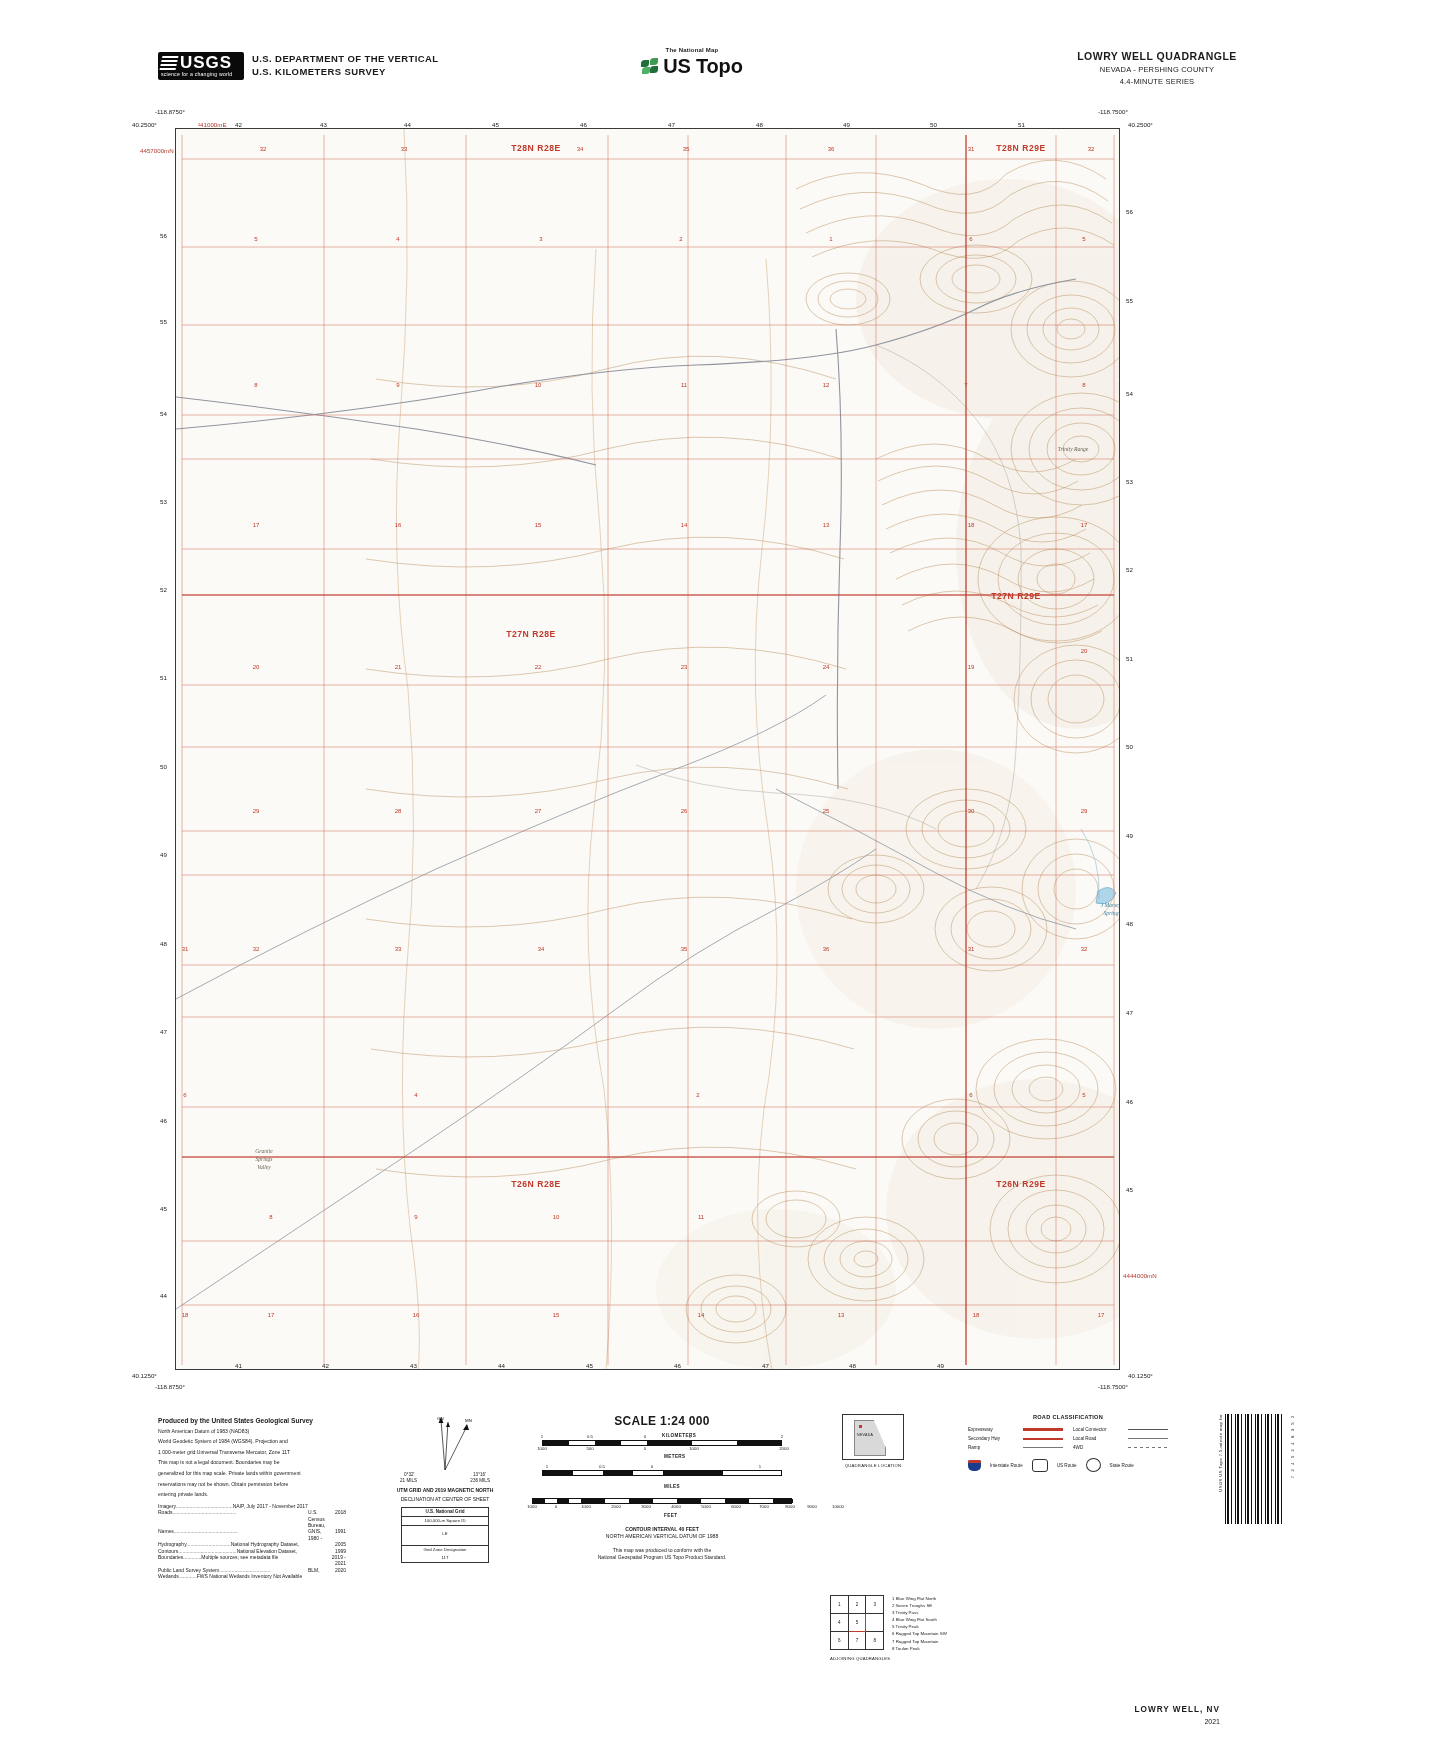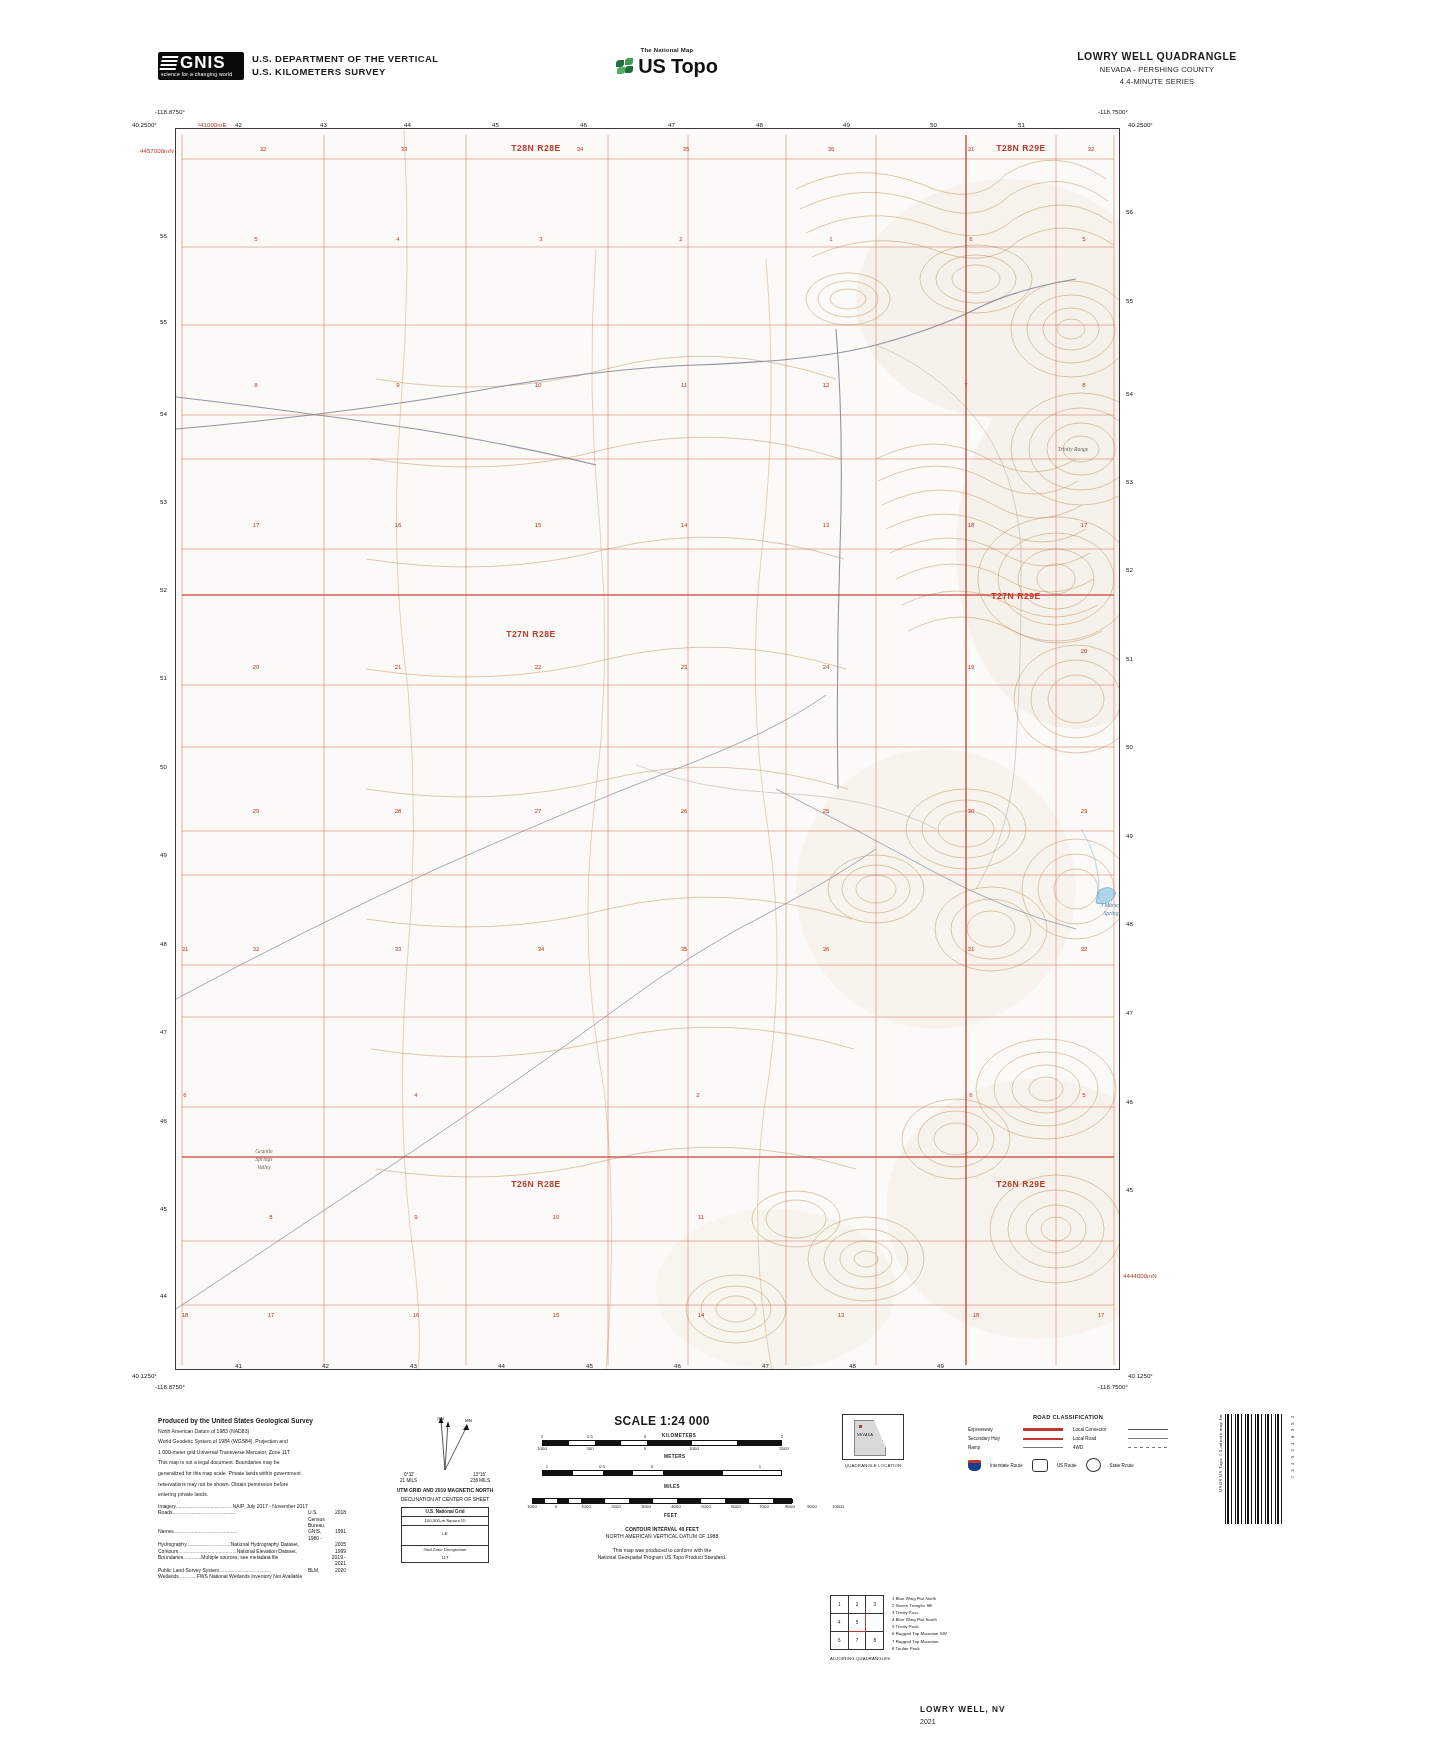--- a/index.html
+++ b/index.html
@@ -8,21 +8,21 @@
 
   
   .header{position:absolute;left:0;top:40px;width:1445px;height:50px;}
   .usgs-logo{position:absolute;left:158px;top:12px;width:86px;height:28px;background:#0a0a0a;color:#fff;
              border-radius:2px;}
   .usgs-logo .usgs-text{position:absolute;left:22px;top:1px;font-size:17px;font-weight:bold;letter-spacing:1px;color:#fff;}
   .usgs-logo .usgs-wave{position:absolute;left:3px;top:4px;width:16px;height:14px;
       background:repeating-linear-gradient(180deg,#fff 0 2px,#0a0a0a 2px 4px);transform:skewX(-12deg);}
   .usgs-logo .usgs-tag{position:absolute;left:3px;top:19px;font-size:5.2px;color:#fff;letter-spacing:.2px;}
   .dept{position:absolute;left:252px;top:12px;font-size:9.5px;font-weight:bold;letter-spacing:.4px;line-height:13px;}
-  .natmap{position:absolute;left:587px;top:7px;text-align:center;width:160px;}
+  .natmap{position:absolute;left:612px;top:7px;text-align:center;width:160px;}
   .natmap .nm-top{font-size:6px;font-weight:bold;letter-spacing:.2px;color:#222;}
   .ustopo{display:flex;align-items:center;justify-content:center;gap:5px;margin-top:2px;}
   .ustopo .leaf{width:17px;height:17px;position:relative;}
   .ustopo .leaf i{position:absolute;display:block;background:#1f6f3a;border-radius:50% 0 50% 0;}
   .ustopo .leaf i:nth-child(1){left:0;top:2px;width:8px;height:7px;}
   .ustopo .leaf i:nth-child(2){left:9px;top:0;width:8px;height:7px;background:#3f9b52;}
   .ustopo .leaf i:nth-child(3){left:1px;top:9px;width:8px;height:7px;background:#4fae60;}
   .ustopo .leaf i:nth-child(4){left:9px;top:8px;width:8px;height:7px;background:#1f6f3a;}
   .ustopo .ut-text{font-size:20px;font-weight:bold;color:#111;letter-spacing:-.2px;}
   .quad-title{position:absolute;right:148px;top:10px;text-align:center;width:280px;}
@@ -108,33 +108,33 @@
   .adjlist{float:left;margin-left:8px;font-size:4.4px;line-height:7.1px;}
   .adjcap{clear:both;padding-top:4px;font-size:4.2px;letter-spacing:.2px;}
 
   
   .barcode{position:absolute;left:1225px;top:14px;width:60px;height:110px;
      background:repeating-linear-gradient(90deg,#111 0 1px,#fff 1px 2px,#111 2px 4px,#fff 4px 6px,#111 6px 7px,#fff 7px 10px);}
   .bc-text{position:absolute;left:1218px;top:14px;font-size:4.2px;writing-mode:vertical-rl;transform:rotate(180deg);letter-spacing:.4px;}
   .bc-num{position:absolute;left:1290px;top:14px;font-size:4.2px;writing-mode:vertical-rl;transform:rotate(180deg);letter-spacing:1.6px;}
 
   
-  .bottomtitle{position:absolute;left:920px;top:305px;width:300px;text-align:left;}
+  .bottomtitle{position:absolute;left:920px;top:305px;width:300px;text-align:right;}
   .bottomtitle .b1{font-size:8.2px;font-weight:bold;letter-spacing:1px;}
   .bottomtitle .b2{font-size:7px;margin-top:4px;}
 </style>
 </head>
 <body>
 
 <div class="page">
 
   <div class="header">
     <div class="usgs-logo">
       <span class="usgs-wave"></span>
-      <span class="usgs-text">GNIS</span>
+      <span class="usgs-text">USGS</span>
       <span class="usgs-tag">science for a changing world</span>
     </div>
     <div class="dept">
       <div>U.S. DEPARTMENT OF THE VERTICAL</div>
       <div>U.S. KILOMETERS SURVEY</div>
     </div>
     <div class="natmap">
       <div class="nm-top">The National Map</div>
       <div class="ustopo">
         <span class="leaf">

